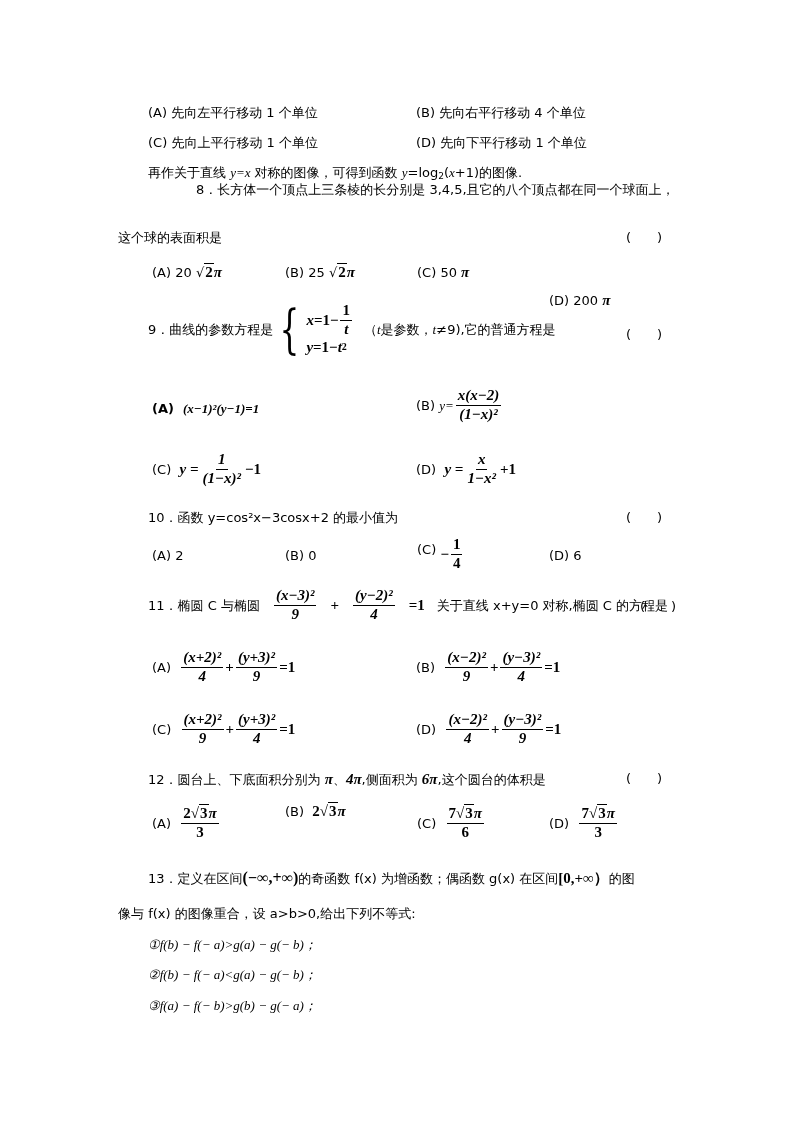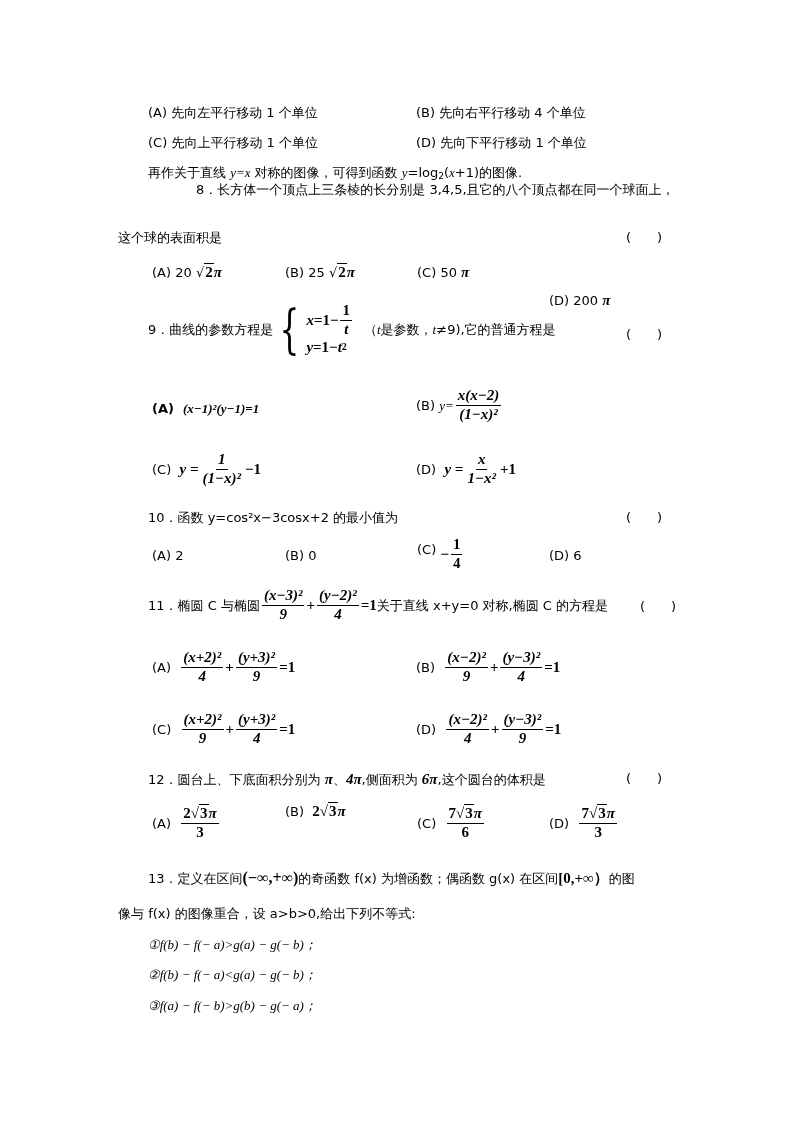--- a/index.html
+++ b/index.html
@@ -145,21 +145,21 @@
   <span class="frac mb">
       <span class="num">1</span>
       <span class="den">4</span>
     </span>
 </div>
 <div class="ln" style="left:549px; top:549px;">
   <span>(D)</span>
   <span>6</span>
 </div>
 
-<div class="ln" style="left:148px; top:588px; display:flex; align-items:center;">
+<div class="ln" style="left:148px; top:588px; display:flex; align-items:center;gap:12px;">
   <span>11．椭圆 C 与椭圆</span>
   <span class="frac mbi">
       <span class="num">(x−3)²</span>
       <span class="den">9</span>
     </span>
   <span class="mb">+</span>
   <span class="frac mbi">
       <span class="num">(y−2)²</span>
       <span class="den">4</span>
     </span>

